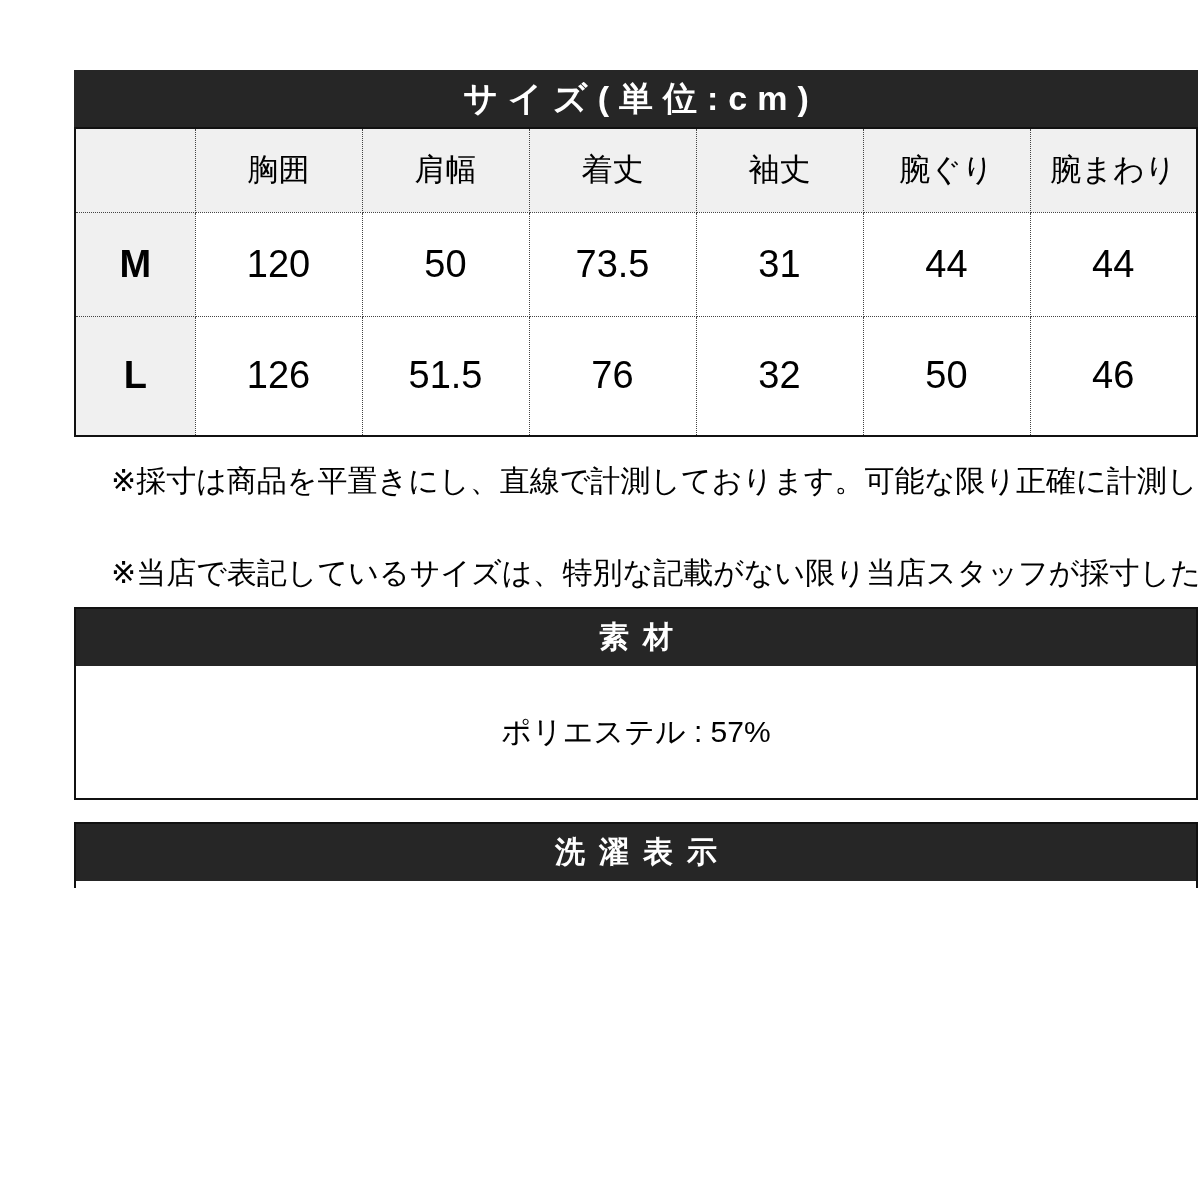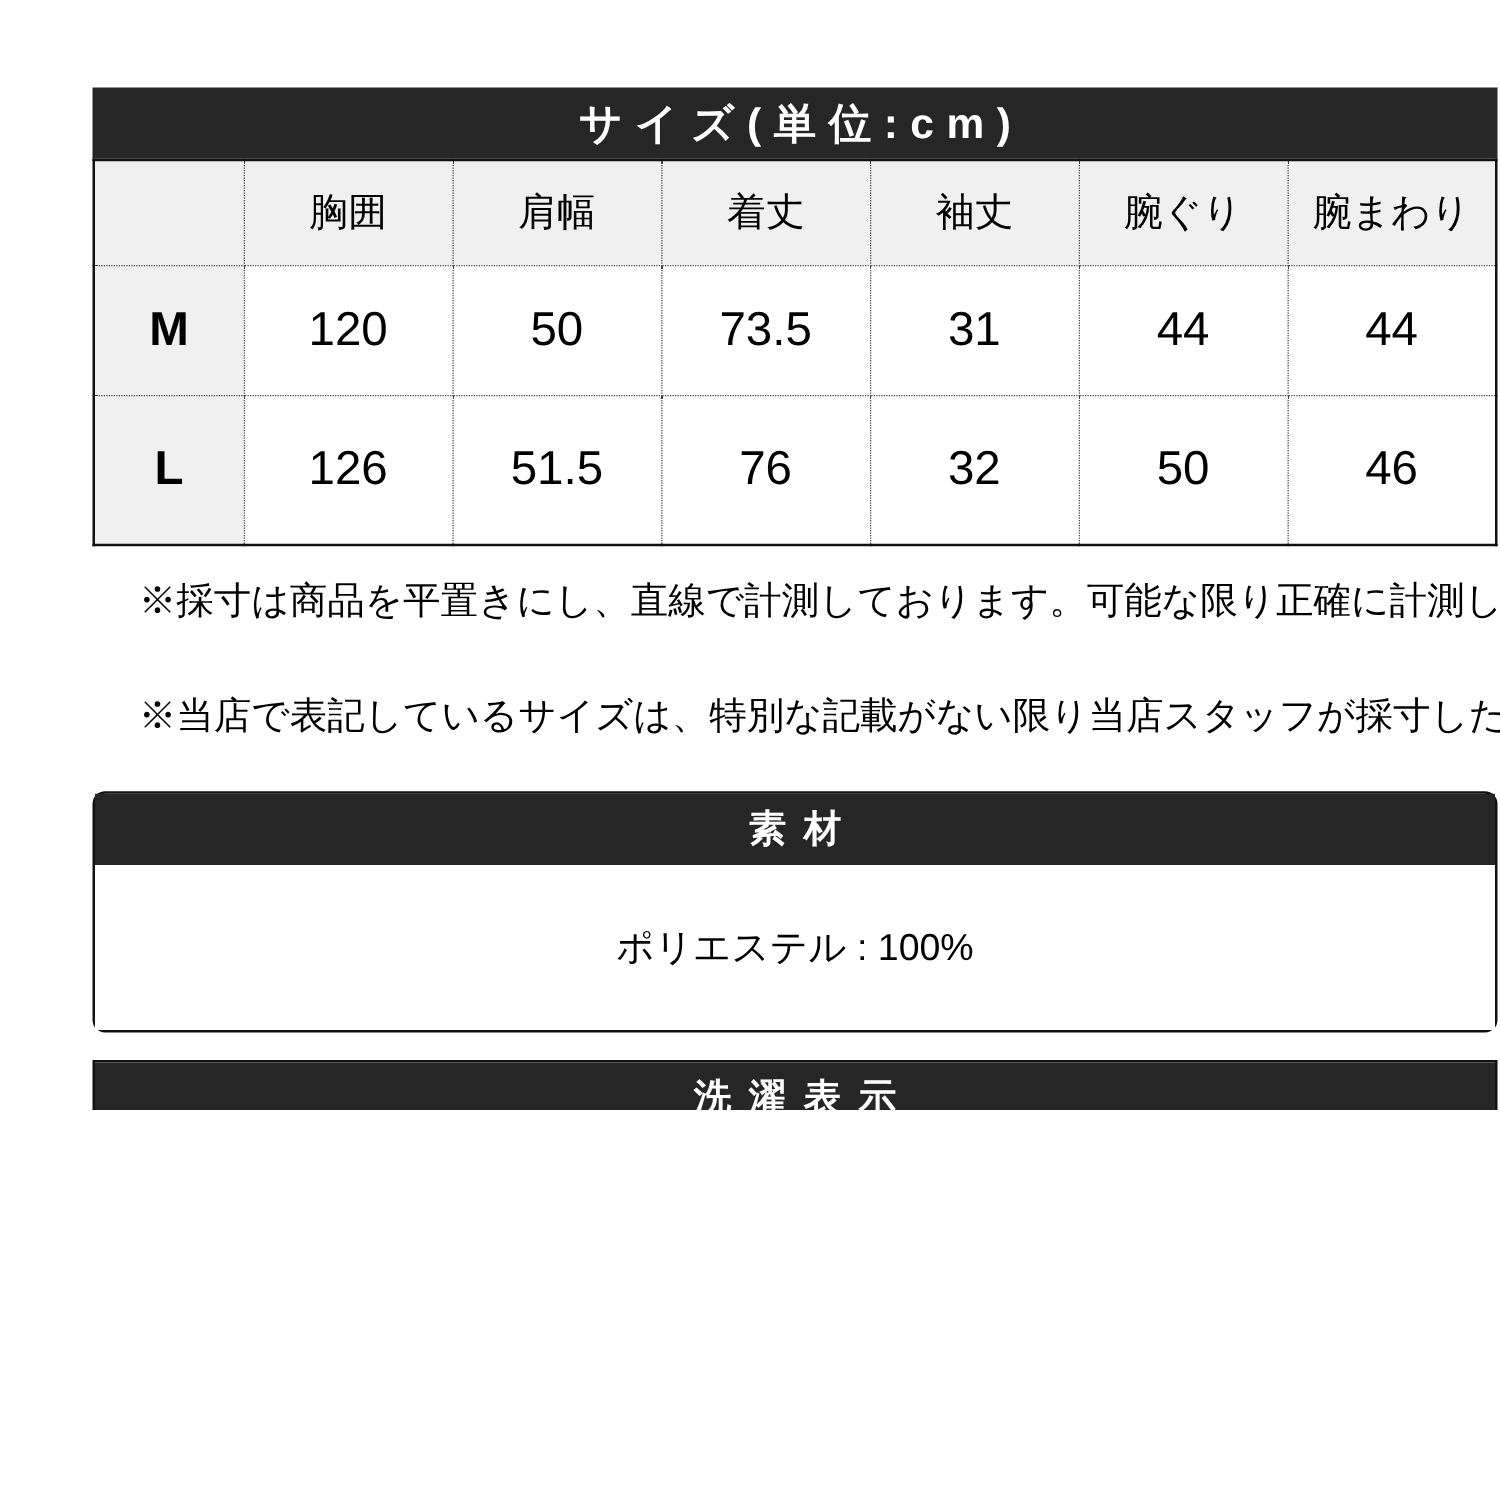--- a/index.html
+++ b/index.html
@@ -28,28 +28,28 @@
     border:1px dotted #444;text-align:center;vertical-align:middle;padding:0;
   }
   tr.head-row{height:84px;}
   tr.head-row th{background:#f0f0f0;font-size:31px;font-weight:normal;}
   tr.row-m{height:104px;}
   tr.row-l{height:120px;}
   td.size-label{background:#f0f0f0;font-weight:bold;font-size:38px;}
   td.value{font-size:38px;background:#fff;margin-top:15px;}
 
   
-  .notes{margin:22px 0 12px 37px;font-size:30px;line-height:44px;white-space:nowrap;font-family:Liberation Serif, serif;}
+  .notes{margin:22px 0 12px 37px;font-size:30px;line-height:44px;white-space:nowrap;}
   .note{margin:0 0 48px 0;}
   .note:last-child{margin-bottom:0;}
   .note-line.cont{padding-left:26px;}
 
   
   .boxed{border:2px solid #111;margin-top:22px;}
-  .material-section{margin-top:38px;border-radius:10px;}
+  .material-section{margin-top:12px;}
   .material-content{
     height:132px;display:flex;align-items:center;justify-content:center;
     font-size:30px;background:#fff;
   }
   .laundry-content{
     height:112px;display:flex;align-items:center;justify-content:center;
     gap:44px;background:#fff;
   }
   .care-icon{display:flex;align-items:center;justify-content:center;}
 </style>
@@ -111,21 +111,21 @@
       </div>
       <div class="note">
         <div class="note-line">※当店で表記しているサイズは、特別な記載がない限り当店スタッフが採寸した</div>
       </div>
     </div>
 
     <div class="boxed material-section">
       <div class="title-bar small-bar">
         <span>素材</span>
       </div>
-      <div class="material-content">ポリエステル : 100%</div>
+      <div class="material-content">ポリエステル : 57%</div>
     </div>
 
     <div class="boxed laundry-section">
       <div class="title-bar small-bar">
         <span>洗濯表示</span>
       </div>
       <div class="laundry-content">
 
         <span class="care-icon">
           <svg viewBox="0 0 100 100" width="74" height="78" aria-hidden="true">

